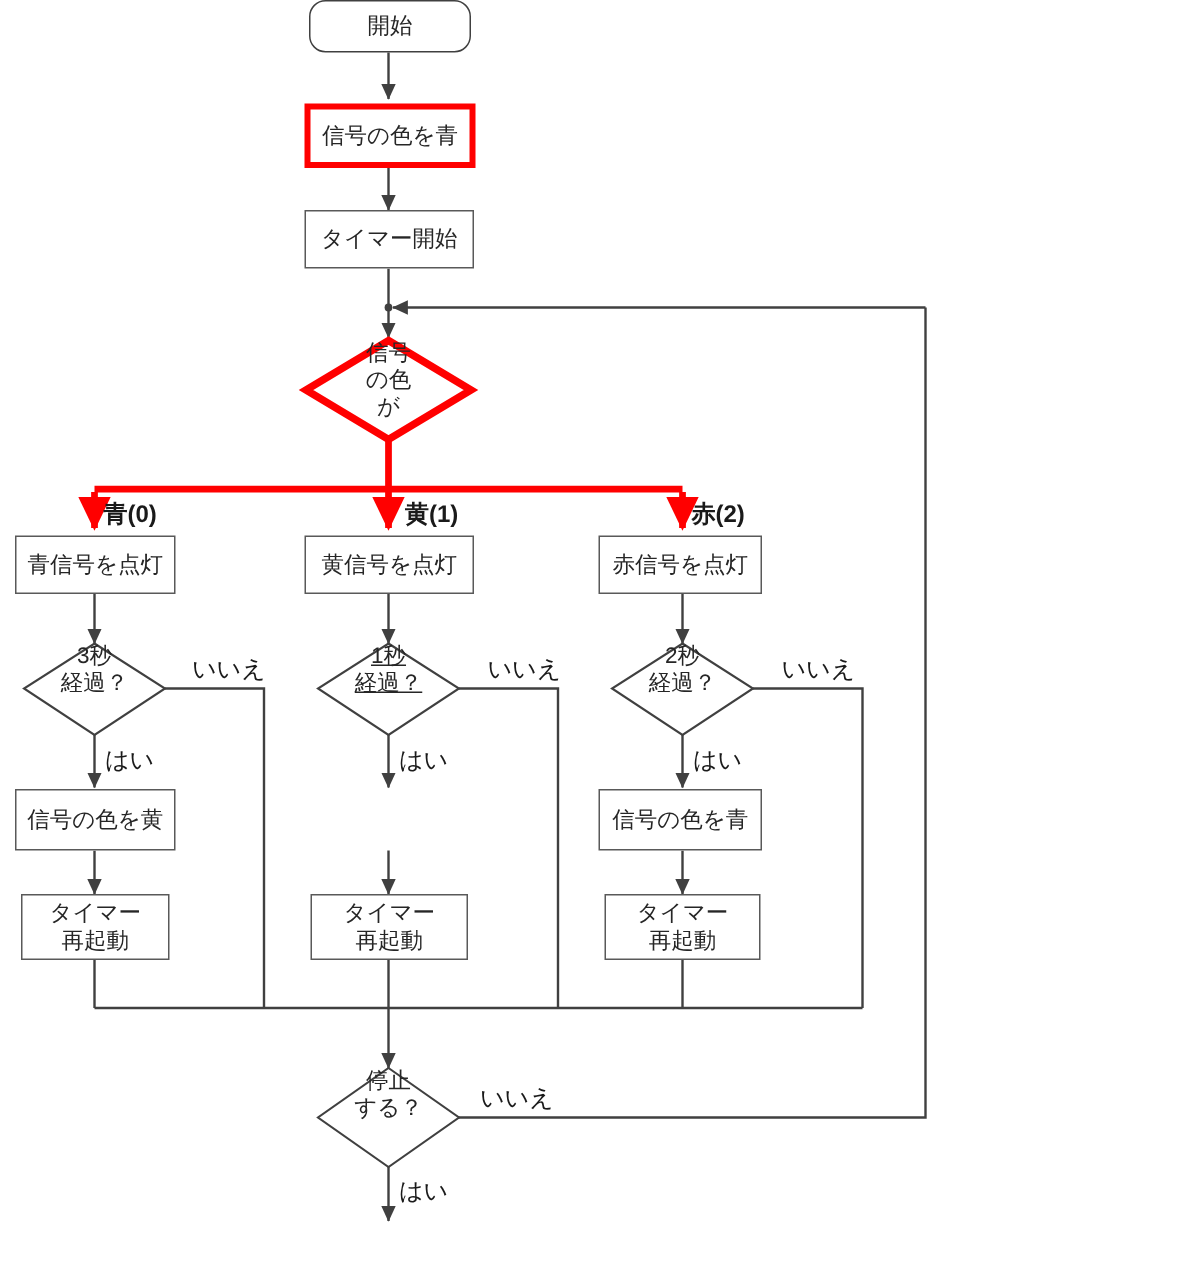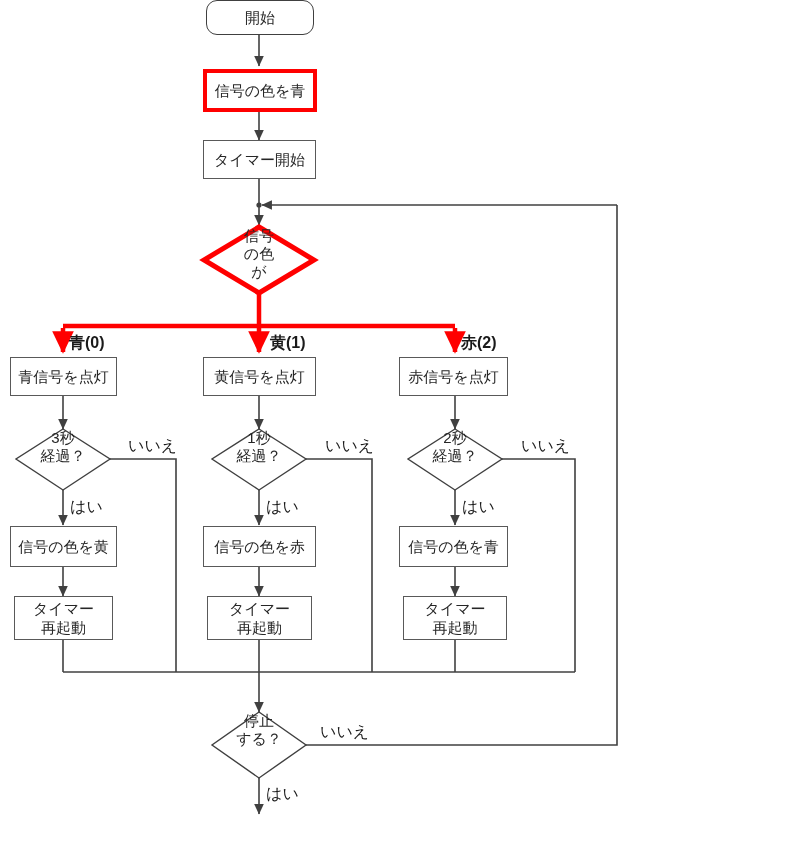--- a/index.html
+++ b/index.html
@@ -140,35 +140,32 @@
     <span>黄信号を点灯</span>
   </div>
   <div class="node proc" style="left:399px;top:357px;width:109px;height:39px;">
     <span>赤信号を点灯</span>
   </div>
 
   <div class="diamond" style="left:16px;top:429px;width:94px;height:61px;">
     <span class="dlabel">3秒
 経過？</span>
   </div>
-  <div class="diamond" style="left:212px;top:429px;width:94px;height:61px;">
+  <div class="diamond" style="left:212px;top:429px;width:94px;height:61px;text-decoration:underline;">
     <span class="dlabel">1秒
 経過？</span>
   </div>
   <div class="diamond" style="left:408px;top:429px;width:94px;height:61px;">
     <span class="dlabel">2秒
 経過？</span>
   </div>
 
   <div class="node proc" style="left:10px;top:526px;width:107px;height:41px;">
     <span>信号の色を黄</span>
   </div>
-  <div class="node proc" style="left:203px;top:526px;width:113px;height:41px;">
-    <span>信号の色を赤</span>
-  </div>
   <div class="node proc" style="left:399px;top:526px;width:109px;height:41px;">
     <span>信号の色を青</span>
   </div>
 
   <div class="node proc" style="left:14px;top:596px;width:99px;height:44px;">
     <span>タイマー
 再起動</span>
   </div>
   <div class="node proc" style="left:207px;top:596px;width:105px;height:44px;">
     <span>タイマー

